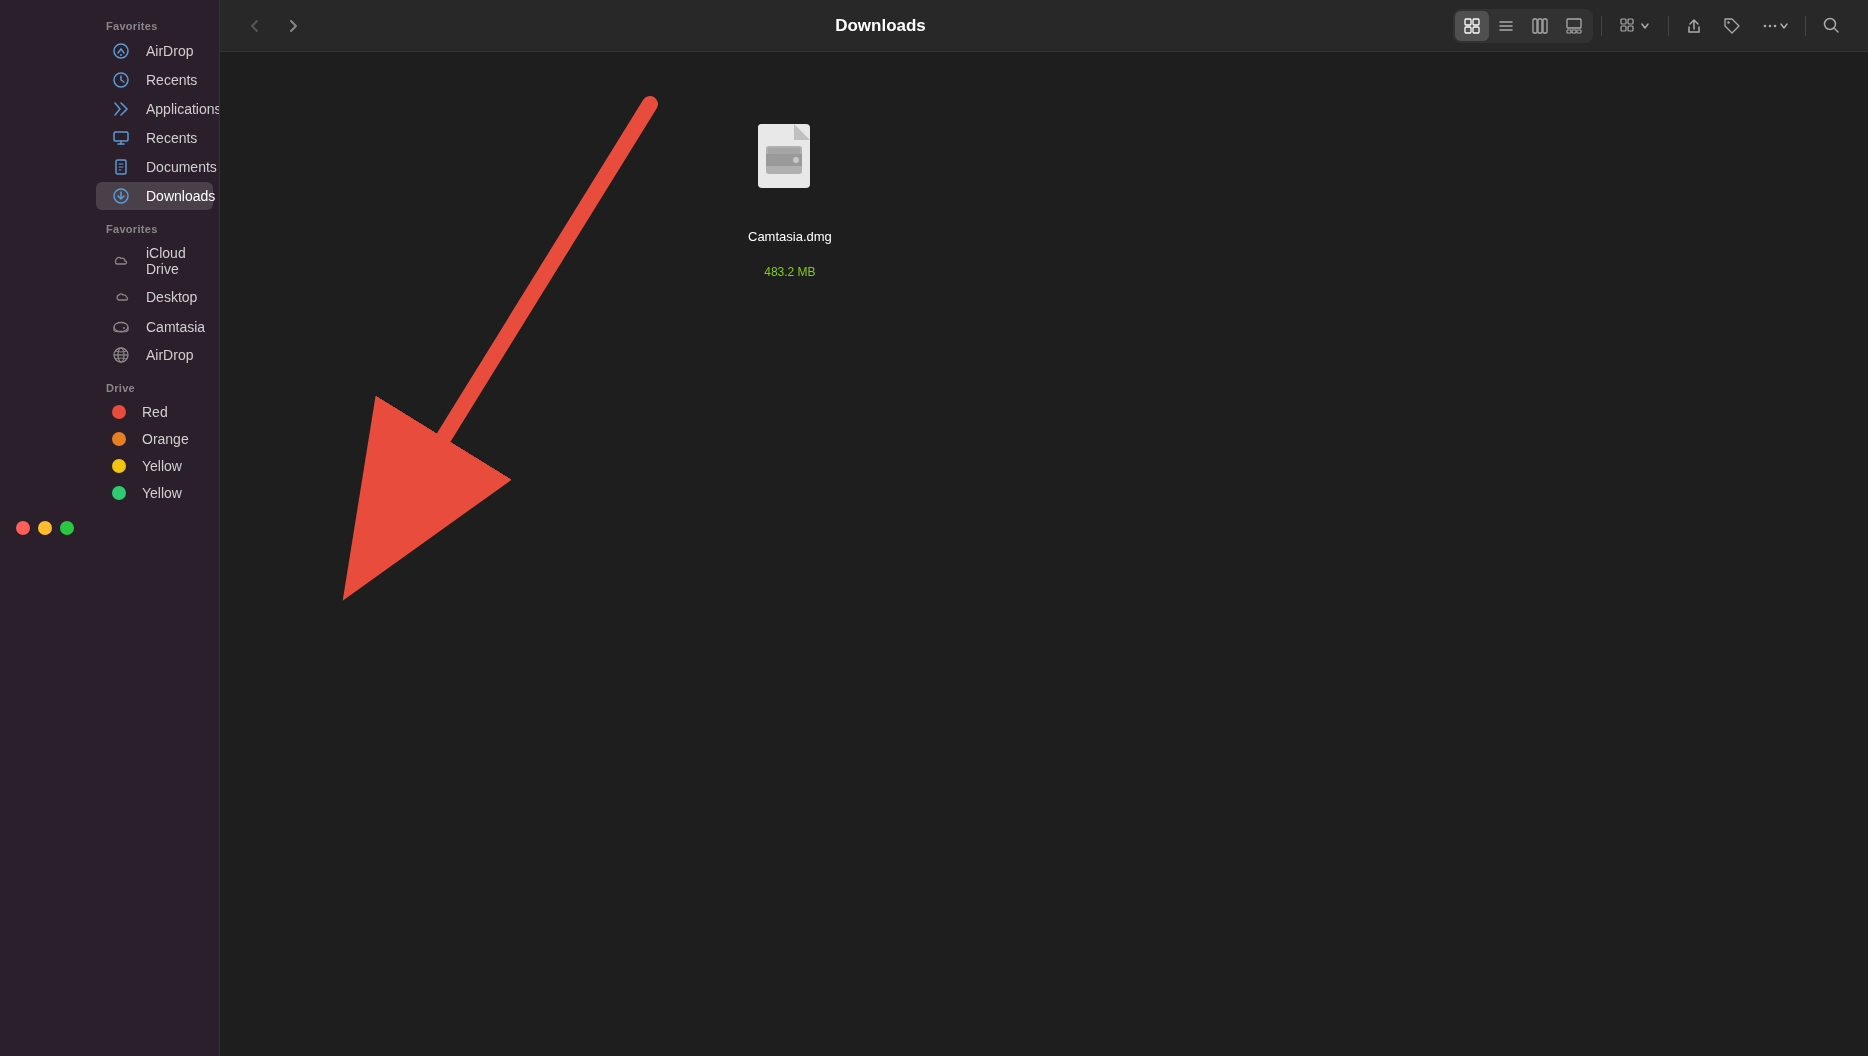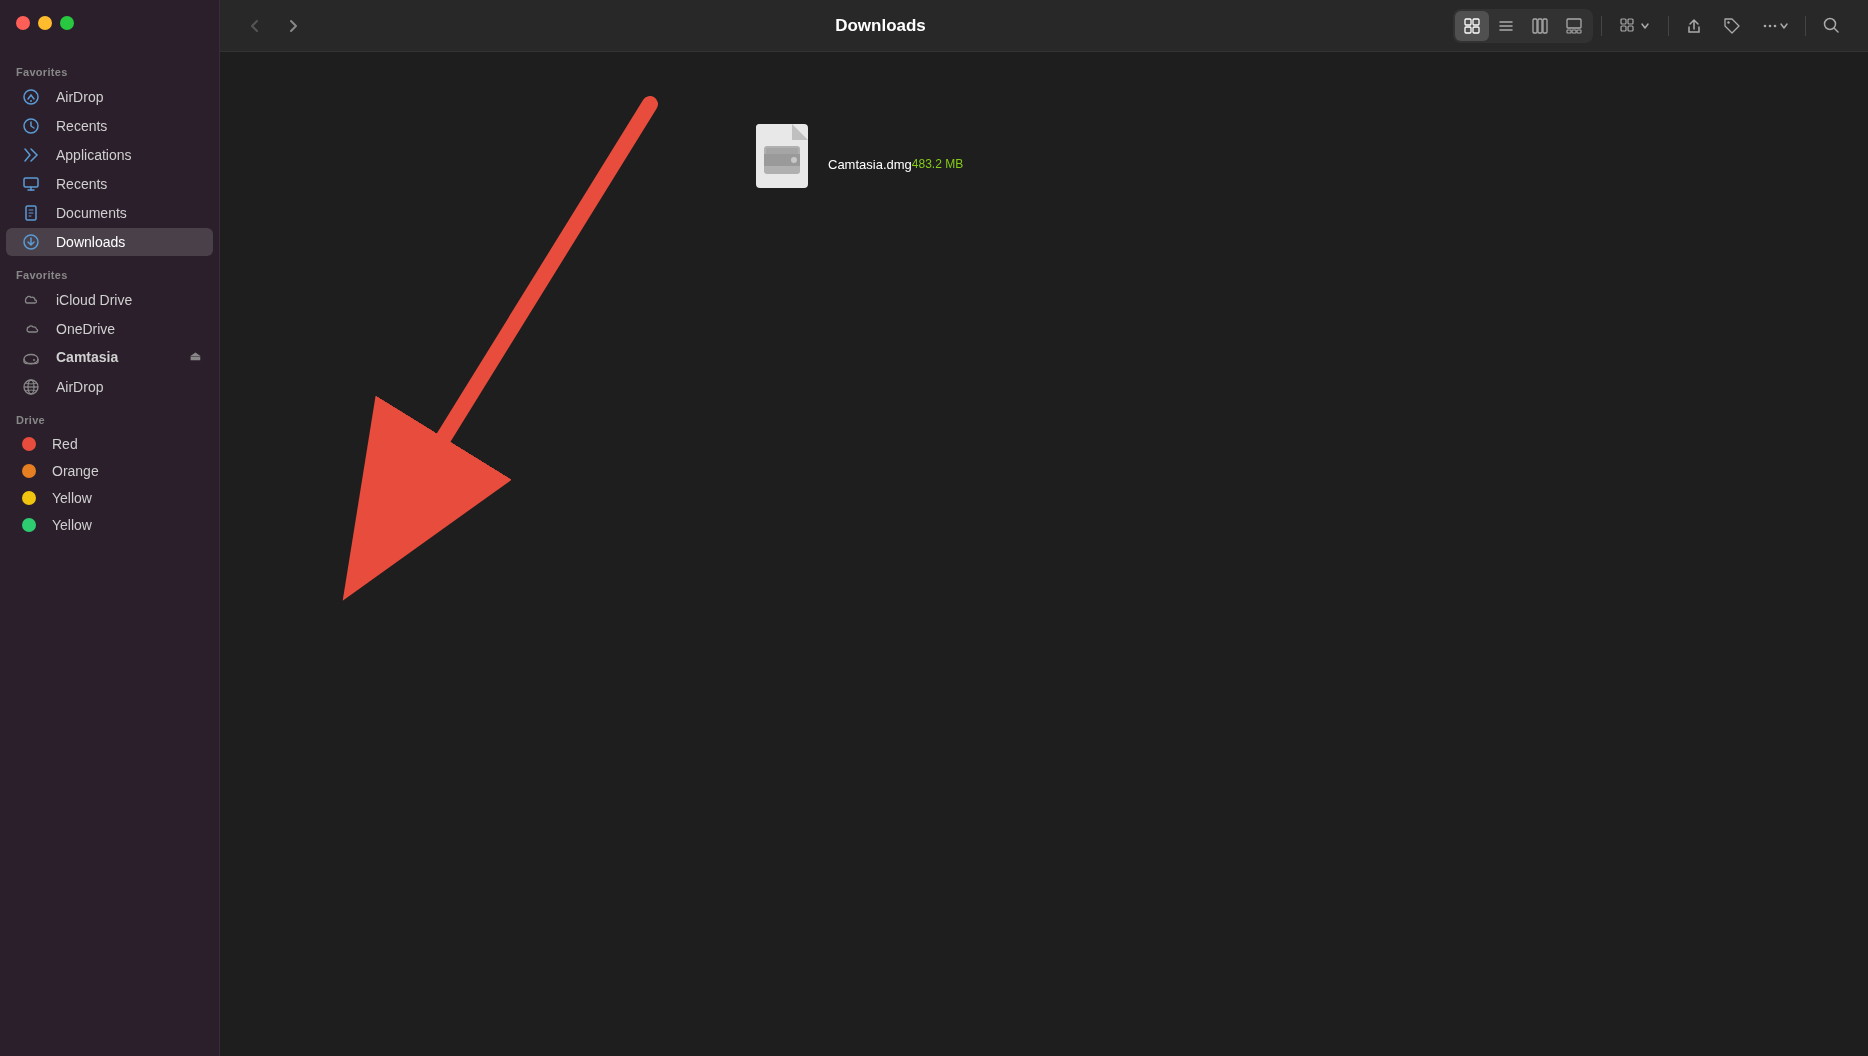--- a/index.html
+++ b/index.html
@@ -12,21 +12,21 @@
       overflow: hidden;
     }
 
     
     .sidebar {
       width: 220px;
       min-width: 220px;
       background: #2a1f2a;
       height: 100%;
       display: flex;
-      flex-direction: column;
+      flex-direction: row;
       padding: 0;
       border-right: 1px solid #3a2a3a;
     }
 
     .window-controls {
       display: flex;
       align-items: center;
       gap: 8px;
       padding: 16px 16px 16px 16px;
     }
@@ -173,23 +173,23 @@
     .content-area {
       flex: 1;
       position: relative;
       display: flex;
       align-items: flex-start;
       padding: 60px 40px;
     }
 
     .file-item {
       display: flex;
-      flex-direction: row;
-      align-items: center;
-      gap: 0;
+      flex-direction: column;
+      align-items: center;
+      gap: 21px;
       cursor: pointer;
       padding: 8px;
       border-radius: 8px;
       position: absolute;
       left: 520px;
       top: 60px;
     }
 
     .file-icon {
       width: 80px;
@@ -323,24 +323,24 @@
       </div>
       <span>iCloud Drive</span>
     </div>
 
     <div class="sidebar-item">
       <div class="sidebar-icon">
         <svg viewBox="0 0 18 18" fill="none">
           <path d="M14 12 C16 12 16 9.5 14.5 9 C14 7.5 12.5 6.5 11 7 C10 5.5 8 5.5 7 7 C5 7 4 12 7 12 Z" stroke="#888" stroke-width="1.3" fill="none"></path>
         </svg>
       </div>
-      <span>OneDrive</span>
-    </div>
-
-    <div class="sidebar-item" style="display:flex; align-items:flex-start;font-weight:bold;">
+      <span>Desktop</span>
+    </div>
+
+    <div class="sidebar-item" style="display:flex; align-items:flex-end;">
       <div class="sidebar-icon">
         <svg viewBox="0 0 18 18" fill="none">
           <ellipse cx="9" cy="10" rx="7" ry="4.5" stroke="#888" stroke-width="1.3"></ellipse>
           <path d="M2 10 L2 13 C2 15.5 16 15.5 16 13 L16 10" stroke="#888" stroke-width="1.3"></path>
           <circle cx="12" cy="11" r="1" fill="#888"></circle>
         </svg>
       </div>
       <span style="flex:1;">Camtasia</span>
       <span class="eject-icon" style="font-size:12px; color:#888;">⏏</span>
     </div>

